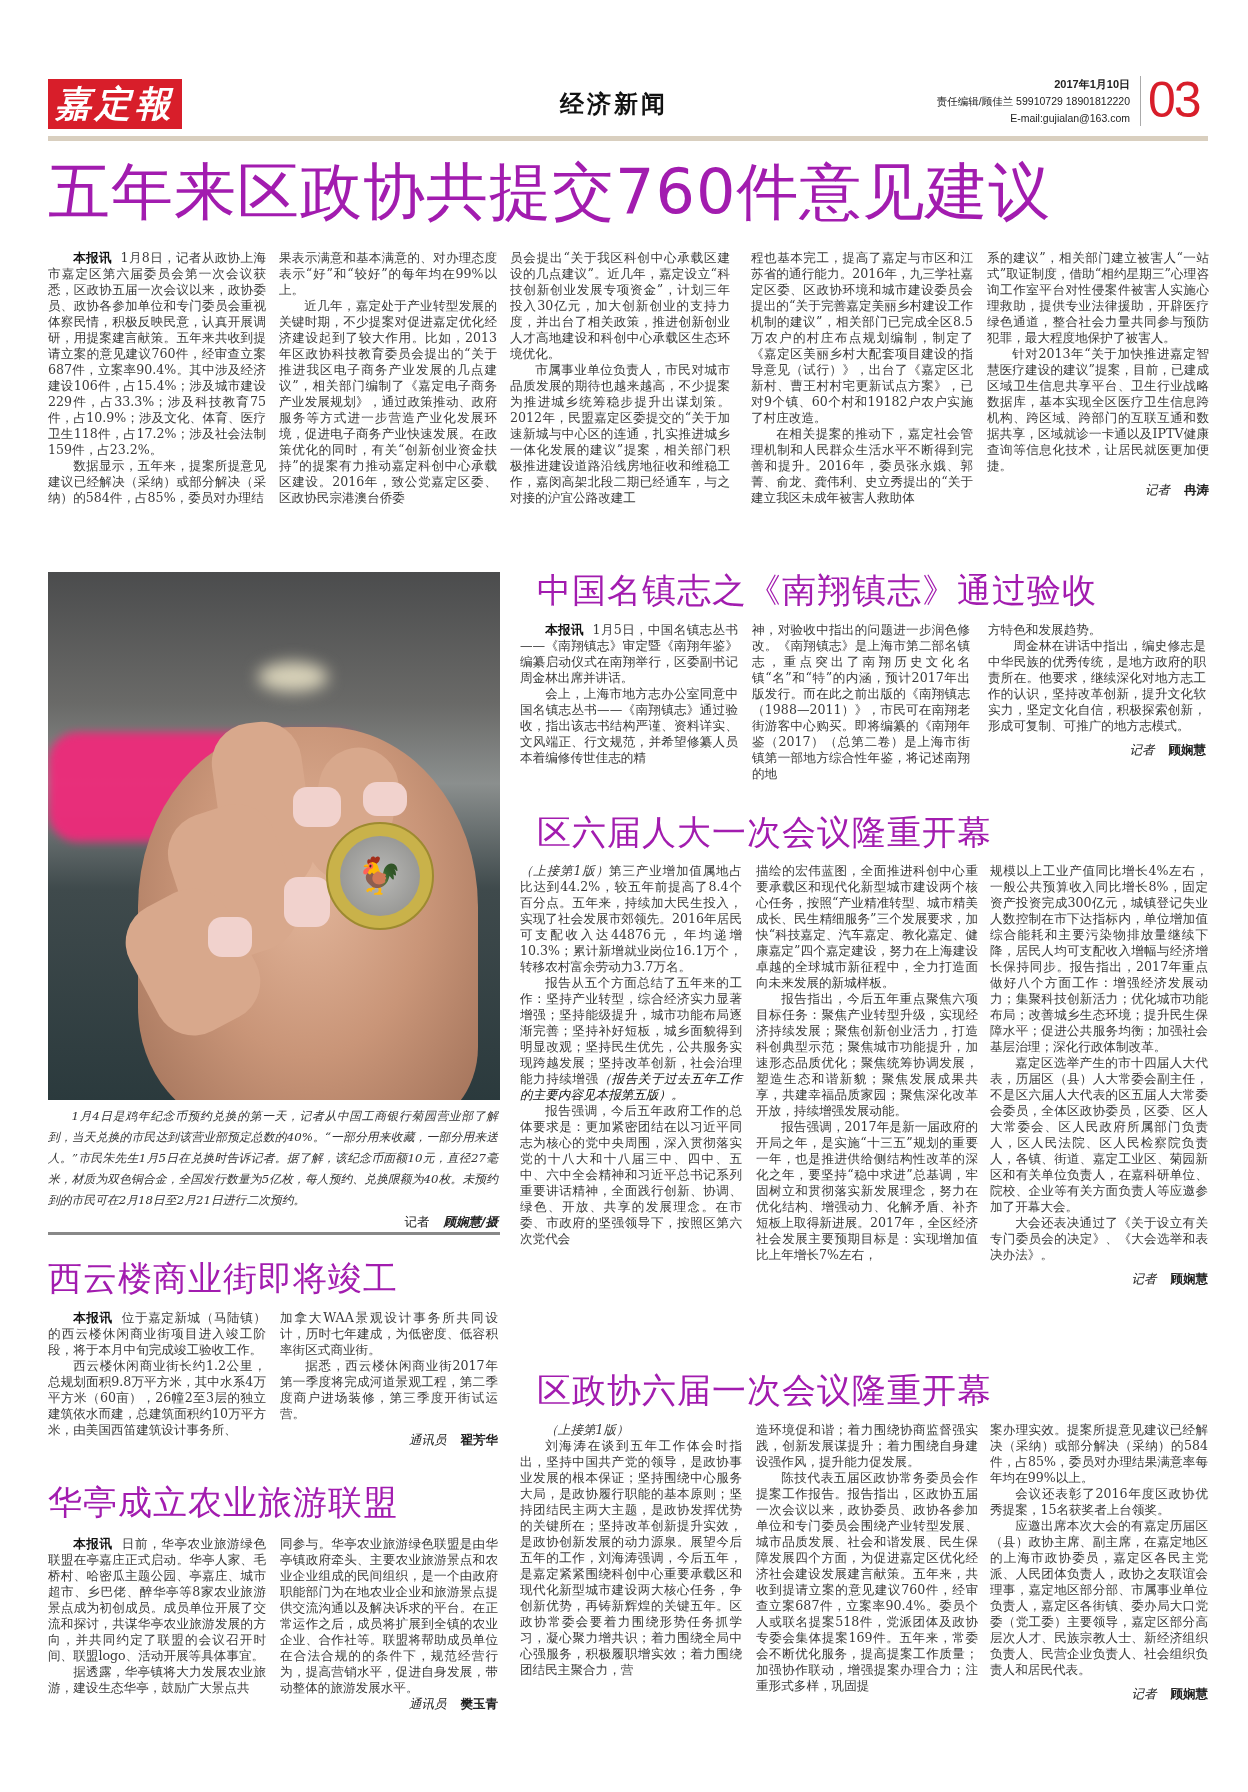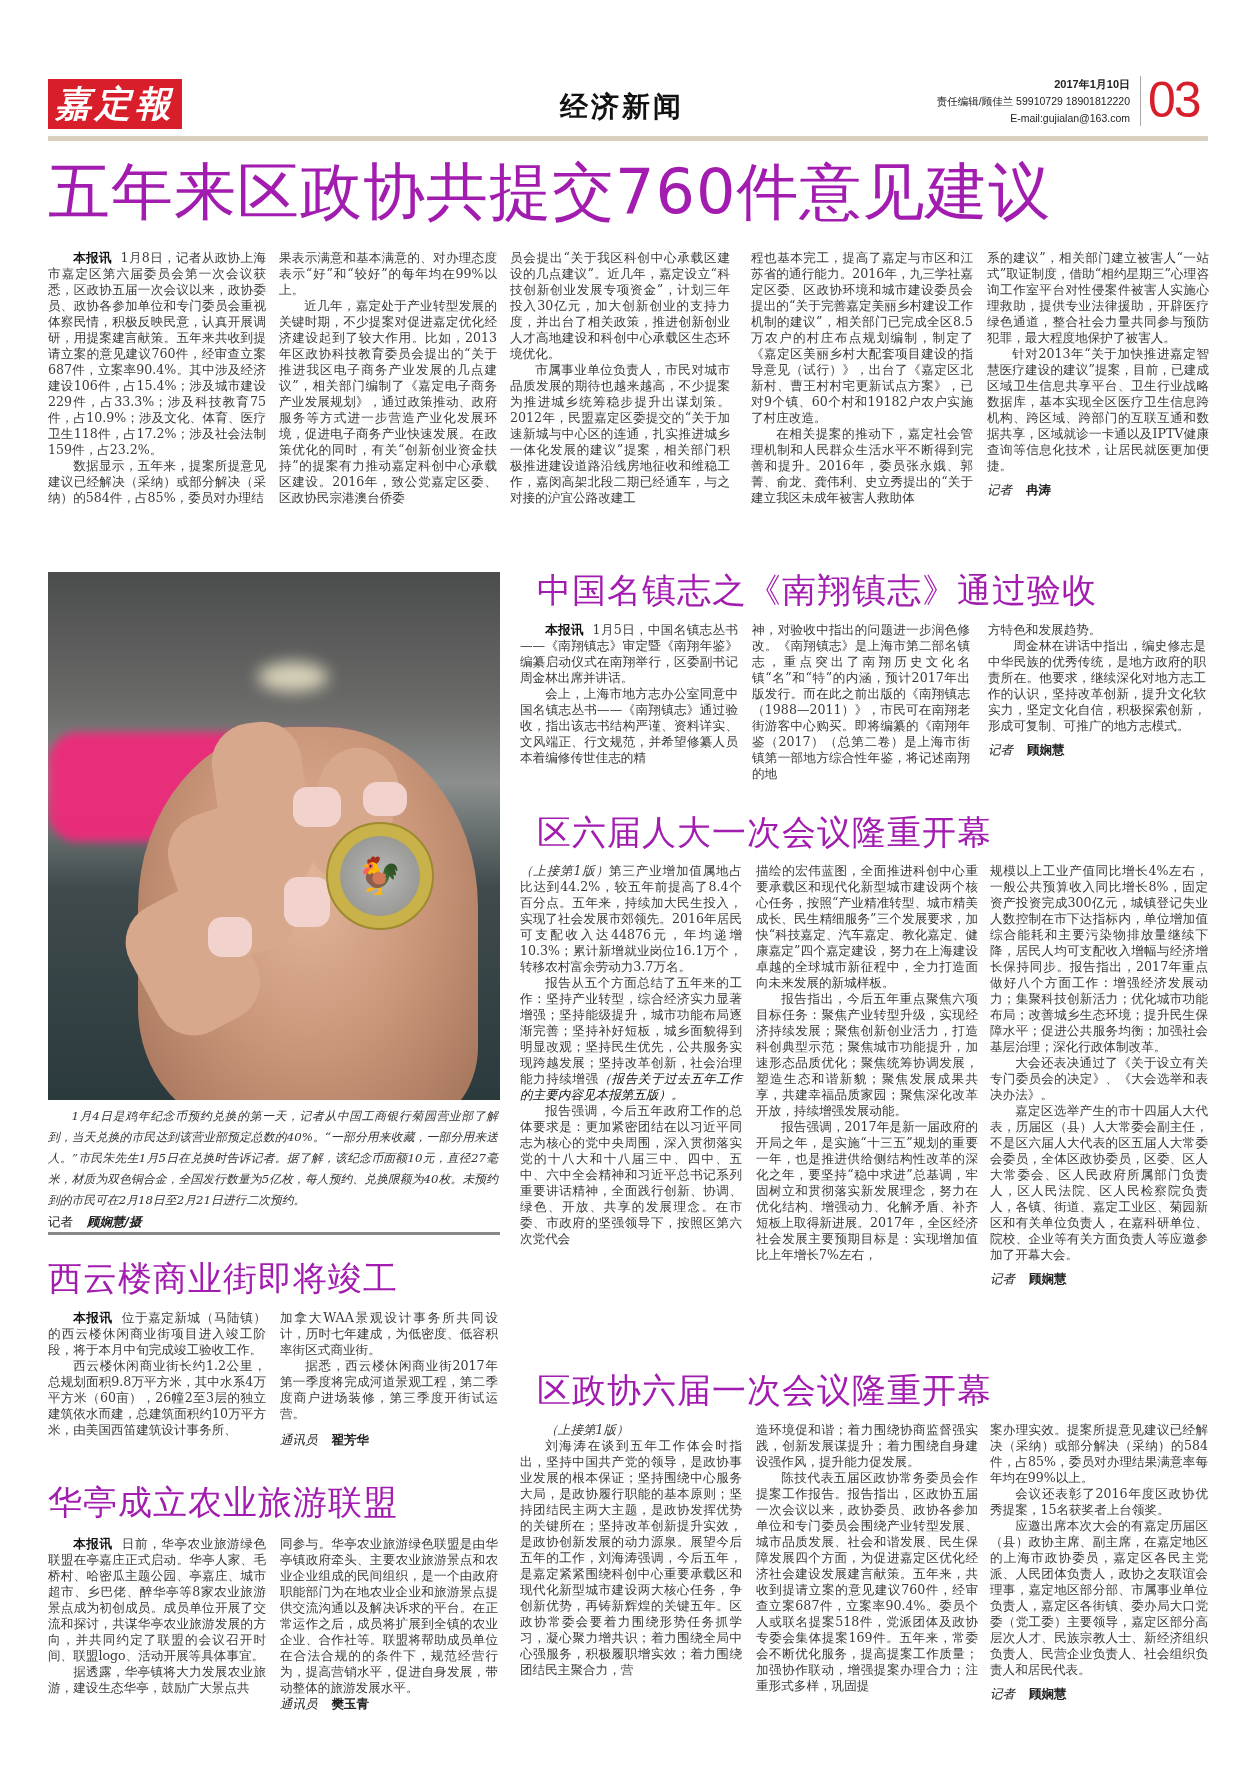--- a/index.html
+++ b/index.html
@@ -1,32 +1,32 @@
 <!DOCTYPE html>
 <html><head>
 <meta charset="utf-8">
 <style>
 *{box-sizing:border-box;margin:0;padding:0}
 body{width:1248px;height:1792px;background:#fff;font-family:"DejaVu Serif","Liberation Serif",serif;color:#333;position:relative;overflow:hidden}
 .abs{position:absolute}
 .masthead-logo{left:48px;top:79px;width:134px;height:50px;background:#d81e2a;color:#fff;font-family:"DejaVu Serif",serif;font-weight:bold;font-size:36px;display:flex;align-items:center;justify-content:center;letter-spacing:4px;font-style:italic}
-.section-name{left:560px;top:88px;font-family:"DejaVu Sans",sans-serif;font-weight:bold;font-size:28px;letter-spacing:3px;color:#111}
+.section-name{left:560px;top:88px;font-family:"DejaVu Sans",sans-serif;font-weight:bold;font-size:24px;letter-spacing:3px;color:#111}
 .hdr-info{right:118px;top:76px;text-align:right;font-family:"Liberation Sans",sans-serif;font-size:10.5px;line-height:17px;color:#222}
 .hdr-info .date{font-weight:bold;font-size:11px}
 .hdr-divider{left:1140px;top:76px;width:1px;height:50px;background:#aaa}
 .page-num{left:1148px;top:70px;font-family:"Liberation Sans",sans-serif;font-size:50px;color:#d81e2a;line-height:60px;letter-spacing:-2px}
 .rule-top{left:48px;top:136px;width:1160px;height:5px;background:#d9cfbf}
 .headline{font-family:"DejaVu Sans",sans-serif;font-weight:normal;color:#a21caf;white-space:nowrap}
 .h1{left:48px;top:150px;font-size:62px;letter-spacing:1px}
 .h2{font-size:34px;letter-spacing:1px}
 .col{font-size:12.6px;line-height:16px;text-align:justify;color:#3a3a3a}
 .col p{text-indent:2em}
 .col p.noind{text-indent:0}
 .col b{color:#111}
-.byline{text-align:left;font-size:12.5px;color:#222}
+.byline{text-align:right;font-size:12.5px;color:#222}
 .byline .role{font-style:italic;margin-right:14px}
 .byline .name{font-weight:bold;font-family:"DejaVu Sans",sans-serif}
 .photo{left:48px;top:572px;width:452px;height:528px;overflow:hidden;background:linear-gradient(180deg,#4b4c4d 0%,#6a6a68 25%,#8b8f8e 40%,#3f4a4c 60%,#2b3a3d 100%)}
 .photo .light{position:absolute;left:210px;top:90px;width:70px;height:30px;border-radius:50%;background:#d8d2b9;filter:blur(8px)}
 .photo .pink{position:absolute;left:0;top:160px;width:320px;height:110px;background:#ee2a7a;border-radius:30px;filter:blur(4px);opacity:.95}
 .photo .hand{position:absolute;left:90px;top:155px;width:340px;height:400px;background:radial-gradient(ellipse at 50% 40%,#e2b59a 0%,#c99578 50%,#9f7058 100%);border-radius:45% 45% 20% 30%}
 .photo .finger{position:absolute;background:#d8a88c;border-radius:40px}
 .photo .nail{position:absolute;background:#f1d2cd;border-radius:14px}
 .photo .coin{position:absolute;left:278px;top:250px;width:108px;height:108px;border-radius:50%;background:#c9b24a;border:2px solid #9d8a30;display:flex;align-items:center;justify-content:center}
 .photo .coin-inner{width:80px;height:80px;border-radius:50%;background:radial-gradient(circle,#b9b9b7,#8c8c89);display:flex;align-items:center;justify-content:center;font-size:36px;color:#555}
@@ -113,22 +113,22 @@
   <p><span>报告从五个方面总结了五年来的工作：坚持产业转型，综合经济实力显著增强；坚持能级提升，城市功能布局逐渐完善；坚持补好短板，城乡面貌得到明显改观；坚持民生优先，公共服务实现跨越发展；坚持改革创新，社会治理能力持续增强</span><span style="font-style:italic;color:#111">（报告关于过去五年工作的主要内容见本报第五版）。</span></p>
   <p>报告强调，今后五年政府工作的总体要求是：更加紧密团结在以习近平同志为核心的党中央周围，深入贯彻落实党的十八大和十八届三中、四中、五中、六中全会精神和习近平总书记系列重要讲话精神，全面践行创新、协调、绿色、开放、共享的发展理念。在市委、市政府的坚强领导下，按照区第六次党代会</p>
 </div>
 <div class="abs col" style="left:756px;top:863px;width:222px">
   <p class="noind">描绘的宏伟蓝图，全面推进科创中心重要承载区和现代化新型城市建设两个核心任务，按照“产业精准转型、城市精美成长、民生精细服务”三个发展要求，加快“科技嘉定、汽车嘉定、教化嘉定、健康嘉定”四个嘉定建设，努力在上海建设卓越的全球城市新征程中，全力打造面向未来发展的新城样板。</p>
   <p>报告指出，今后五年重点聚焦六项目标任务：聚焦产业转型升级，实现经济持续发展；聚焦创新创业活力，打造科创典型示范；聚焦城市功能提升，加速形态品质优化；聚焦统筹协调发展，塑造生态和谐新貌；聚焦发展成果共享，共建幸福品质家园；聚焦深化改革开放，持续增强发展动能。</p>
   <p>报告强调，2017年是新一届政府的开局之年，是实施“十三五”规划的重要一年，也是推进供给侧结构性改革的深化之年，要坚持“稳中求进”总基调，牢固树立和贯彻落实新发展理念，努力在优化结构、增强动力、化解矛盾、补齐短板上取得新进展。2017年，全区经济社会发展主要预期目标是：实现增加值比上年增长7%左右，</p>
 </div>
 <div class="abs col" style="left:990px;top:863px;width:218px">
   <p class="noind">规模以上工业产值同比增长4%左右，一般公共预算收入同比增长8%，固定资产投资完成300亿元，城镇登记失业人数控制在市下达指标内，单位增加值综合能耗和主要污染物排放量继续下降，居民人均可支配收入增幅与经济增长保持同步。报告指出，2017年重点做好八个方面工作：增强经济发展动力；集聚科技创新活力；优化城市功能布局；改善城乡生态环境；提升民生保障水平；促进公共服务均衡；加强社会基层治理；深化行政体制改革。</p>
+  <p>嘉定区选举产生的市十四届人大代表，历届区（县）人大常委会副主任，不是区六届人大代表的区五届人大常委会委员，全体区政协委员，区委、区人大常委会、区人民政府所属部门负责人，区人民法院、区人民检察院负责人，各镇、街道、嘉定工业区、菊园新区和有关单位负责人，在嘉科研单位、院校、企业等有关方面负责人等应邀参加了开幕大会。</p>
   <p>大会还表决通过了《关于设立有关专门委员会的决定》、《大会选举和表决办法》。</p>
-  <p>嘉定区选举产生的市十四届人大代表，历届区（县）人大常委会副主任，不是区六届人大代表的区五届人大常委会委员，全体区政协委员，区委、区人大常委会、区人民政府所属部门负责人，区人民法院、区人民检察院负责人，各镇、街道、嘉定工业区、菊园新区和有关单位负责人，在嘉科研单位、院校、企业等有关方面负责人等应邀参加了开幕大会。</p>
   <div class="byline" style="margin-top:8px"><span class="role">记者</span><span class="name">顾娴慧</span></div>
 </div>
 
 <div class="abs headline h2" style="left:48px;top:1256px">西云楼商业街即将竣工</div>
 <div class="abs col" style="left:48px;top:1310px;width:218px">
   <p><b>本报讯</b>&nbsp;&nbsp;<span>位于嘉定新城（马陆镇）的西云楼休闲商业街项目进入竣工阶段，将于本月中旬完成竣工验收工作。</span></p>
   <p>西云楼休闲商业街长约1.2公里，总规划面积9.8万平方米，其中水系4万平方米（60亩），26幢2至3层的独立建筑依水而建，总建筑面积约10万平方米，由美国西笛建筑设计事务所、</p>
 </div>
 <div class="abs col" style="left:280px;top:1310px;width:218px">
   <p class="noind">加拿大WAA景观设计事务所共同设计，历时七年建成，为低密度、低容积率街区式商业街。</p>

